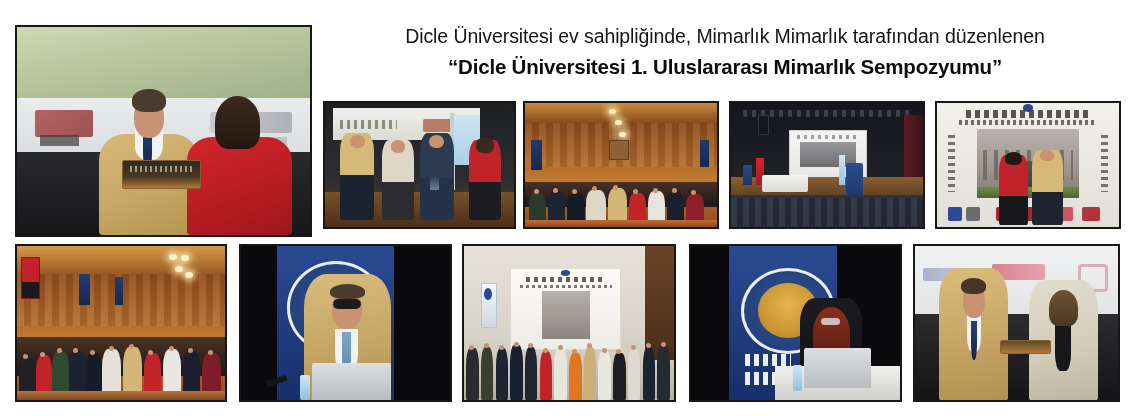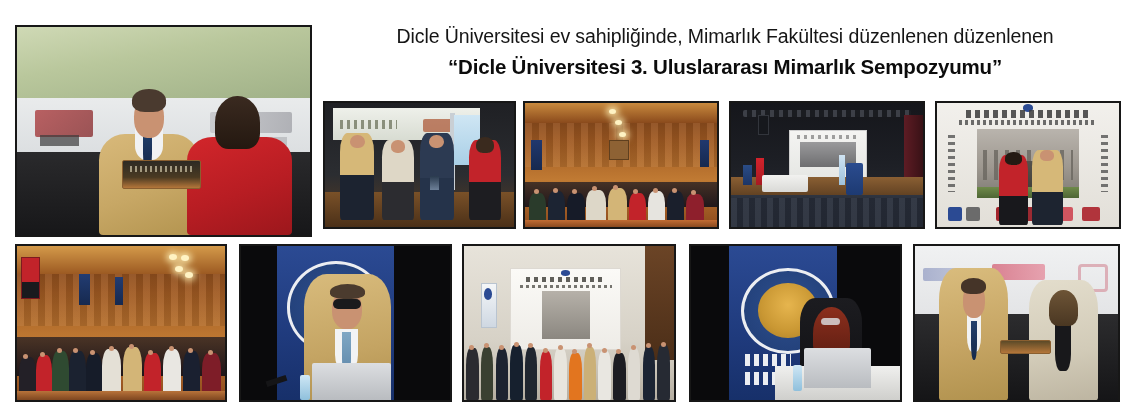--- a/index.html
+++ b/index.html
@@ -208,22 +208,22 @@
       repeating-linear-gradient(0deg,rgba(0,0,0,.18) 0 2px,transparent 2px 6px),
       repeating-linear-gradient(90deg,rgba(0,0,0,.18) 0 2px,transparent 2px 6px);
   }
 </style>
 </head>
 <body>
 
 <div class="page">
 
   <div class="header">
-    <div class="title-line1">Dicle Üniversitesi ev sahipliğinde, Mimarlık Fakültesi düzenlenen düzenlenen</div>
-    <div class="title-line2">“Dicle Üniversitesi 3. Uluslararası Mimarlık Sempozyumu”</div>
+    <div class="title-line1">Dicle Üniversitesi ev sahipliğinde, Mimarlık Mimarlık tarafından düzenlenen</div>
+    <div class="title-line2">“Dicle Üniversitesi 1. Uluslararası Mimarlık Sempozyumu”</div>
   </div>
 
   <div class="photo" id="photo-hero">
     <div class="scene">
       <div class="hero-screen-top"></div>
       <div class="hero-screen-mid"></div>
       <div class="hero-logo-a"></div>
       <div class="hero-logo-b"></div>
       <div class="hero-logo-c"></div>
       <div class="hero-logo-d"></div>

